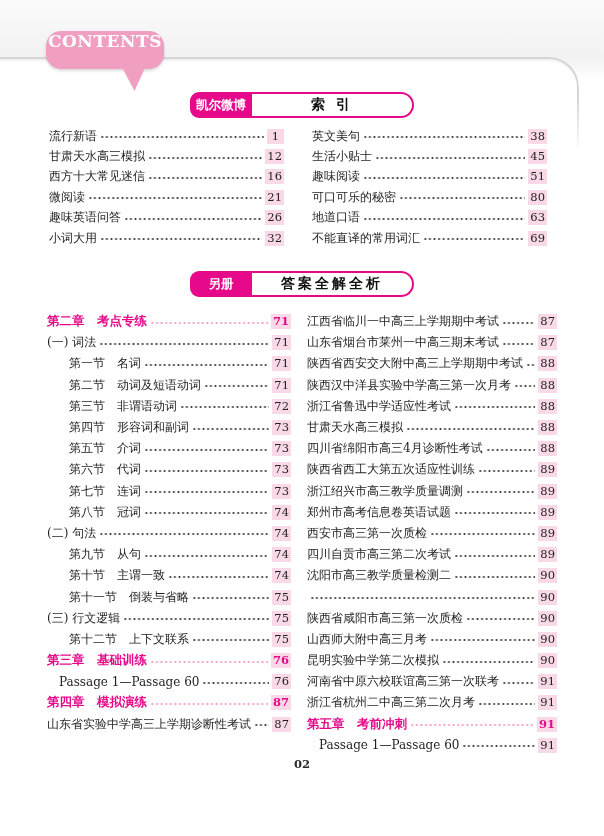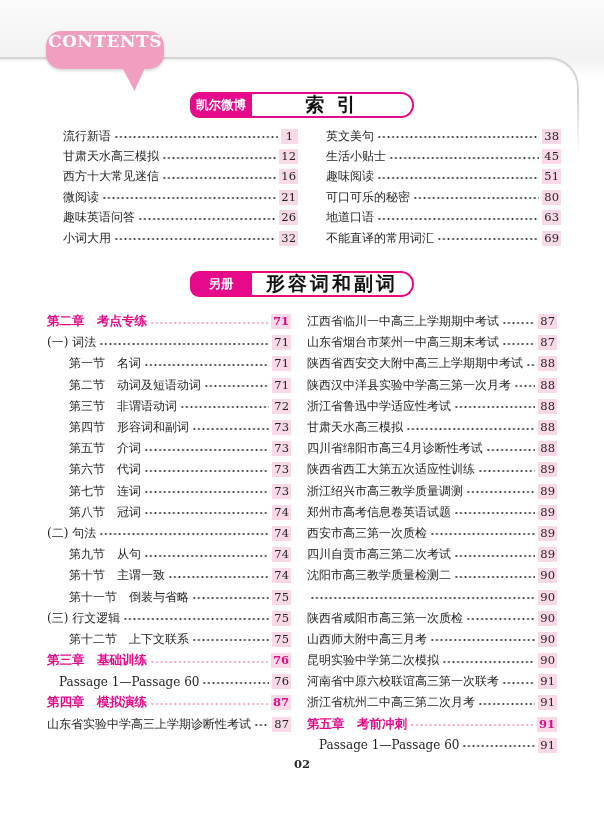--- a/index.html
+++ b/index.html
@@ -52,29 +52,29 @@
   .badge-left{
     flex:0 0 62px; background:#e60a8a; color:#ffffff;
     font-family:"DejaVu Sans", sans-serif; font-weight:bold; font-size:12.5px;
     display:flex; align-items:center; justify-content:center;
     border-radius:9px 0 0 9px; position:relative; z-index:2;
   }
   .badge-right{
     flex:1; background:#ffffff; border:2px solid #e60a8a; border-left:none;
     border-radius:0 13px 13px 0;
     display:flex; align-items:center; justify-content:center;
-    font-family:"DejaVu Sans", sans-serif; font-weight:bold; font-size:19px;
+    font-family:"DejaVu Sans", sans-serif; font-weight:bold; font-size:14px;
     color:#111111; letter-spacing:3px;
   }
   #badge-1{ top:92px; }
   #badge-2{ top:271px; }
 
   
   .toc{ position:absolute; display:flex; }
-  #toc-1{ top:126px; left:63px; width:498px; gap:28px; }
+  #toc-1{ top:126px; left:49px; width:498px; gap:28px; }
   #toc-1 .toc-col{ width:235px; }
   #toc-1 .toc-row{ height:20.4px; }
   #toc-2{ top:311px; left:47px; width:510px; gap:16px;justify-content:flex-end; }
   #toc-2 .col-left{ width:244px; }
   #toc-2 .col-right{ width:250px; }
   #toc-2 .toc-row{ height:21.2px; }
 
   .toc-col{ display:flex; flex-direction:column; }
   .toc-row{ display:flex; align-items:center; font-size:12px; color:#1f1f1f; }
   .toc-label{ white-space:pre; font-family:"DejaVu Serif", serif; }
@@ -193,21 +193,21 @@
       <div class="toc-row">
         <span class="toc-label">不能直译的常用词汇</span>
         <span class="dots"></span>
         <span class="toc-page">69</span>
       </div>
     </div>
 </div>
 
 <div class="section-badge" id="badge-2">
   <div class="badge-left">另册</div>
-  <div class="badge-right">形容词和副词</div>
+  <div class="badge-right">答案全解全析</div>
 </div>
 
 <div class="toc" id="toc-2">
   <div class="toc-col col-left">
 
       <div class="toc-row chapter">
         <span class="toc-label">第二章　考点专练</span>
         <span class="dots"></span>
         <span class="toc-page">71</span>
       </div>

